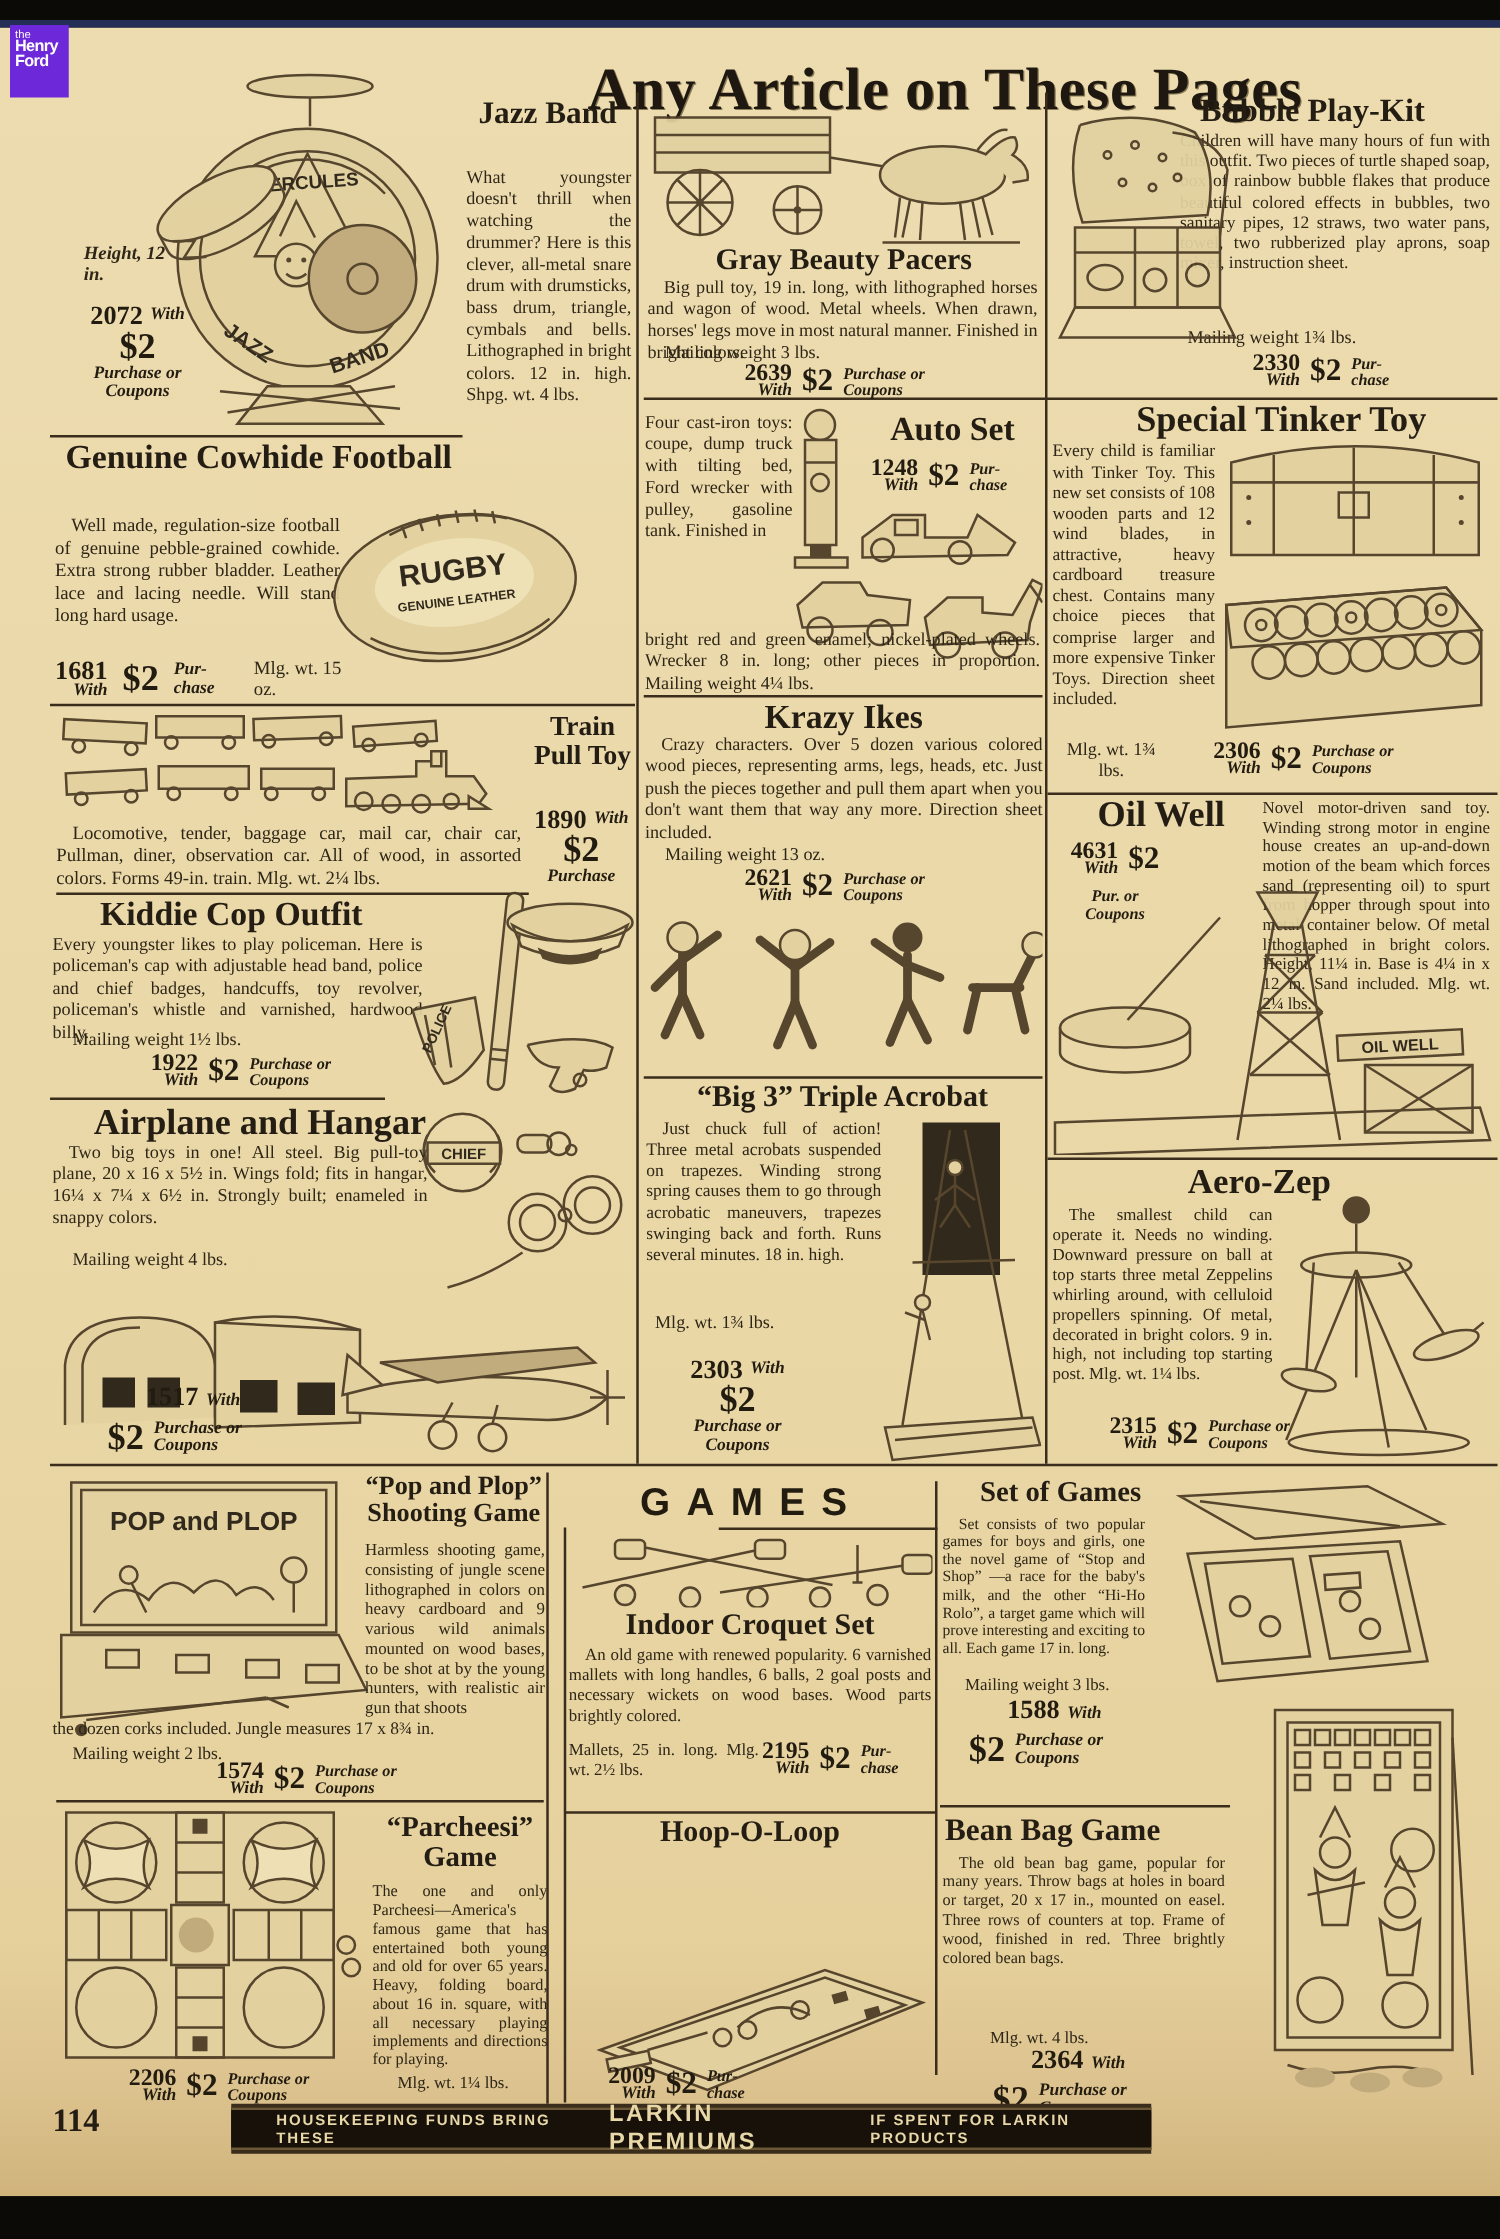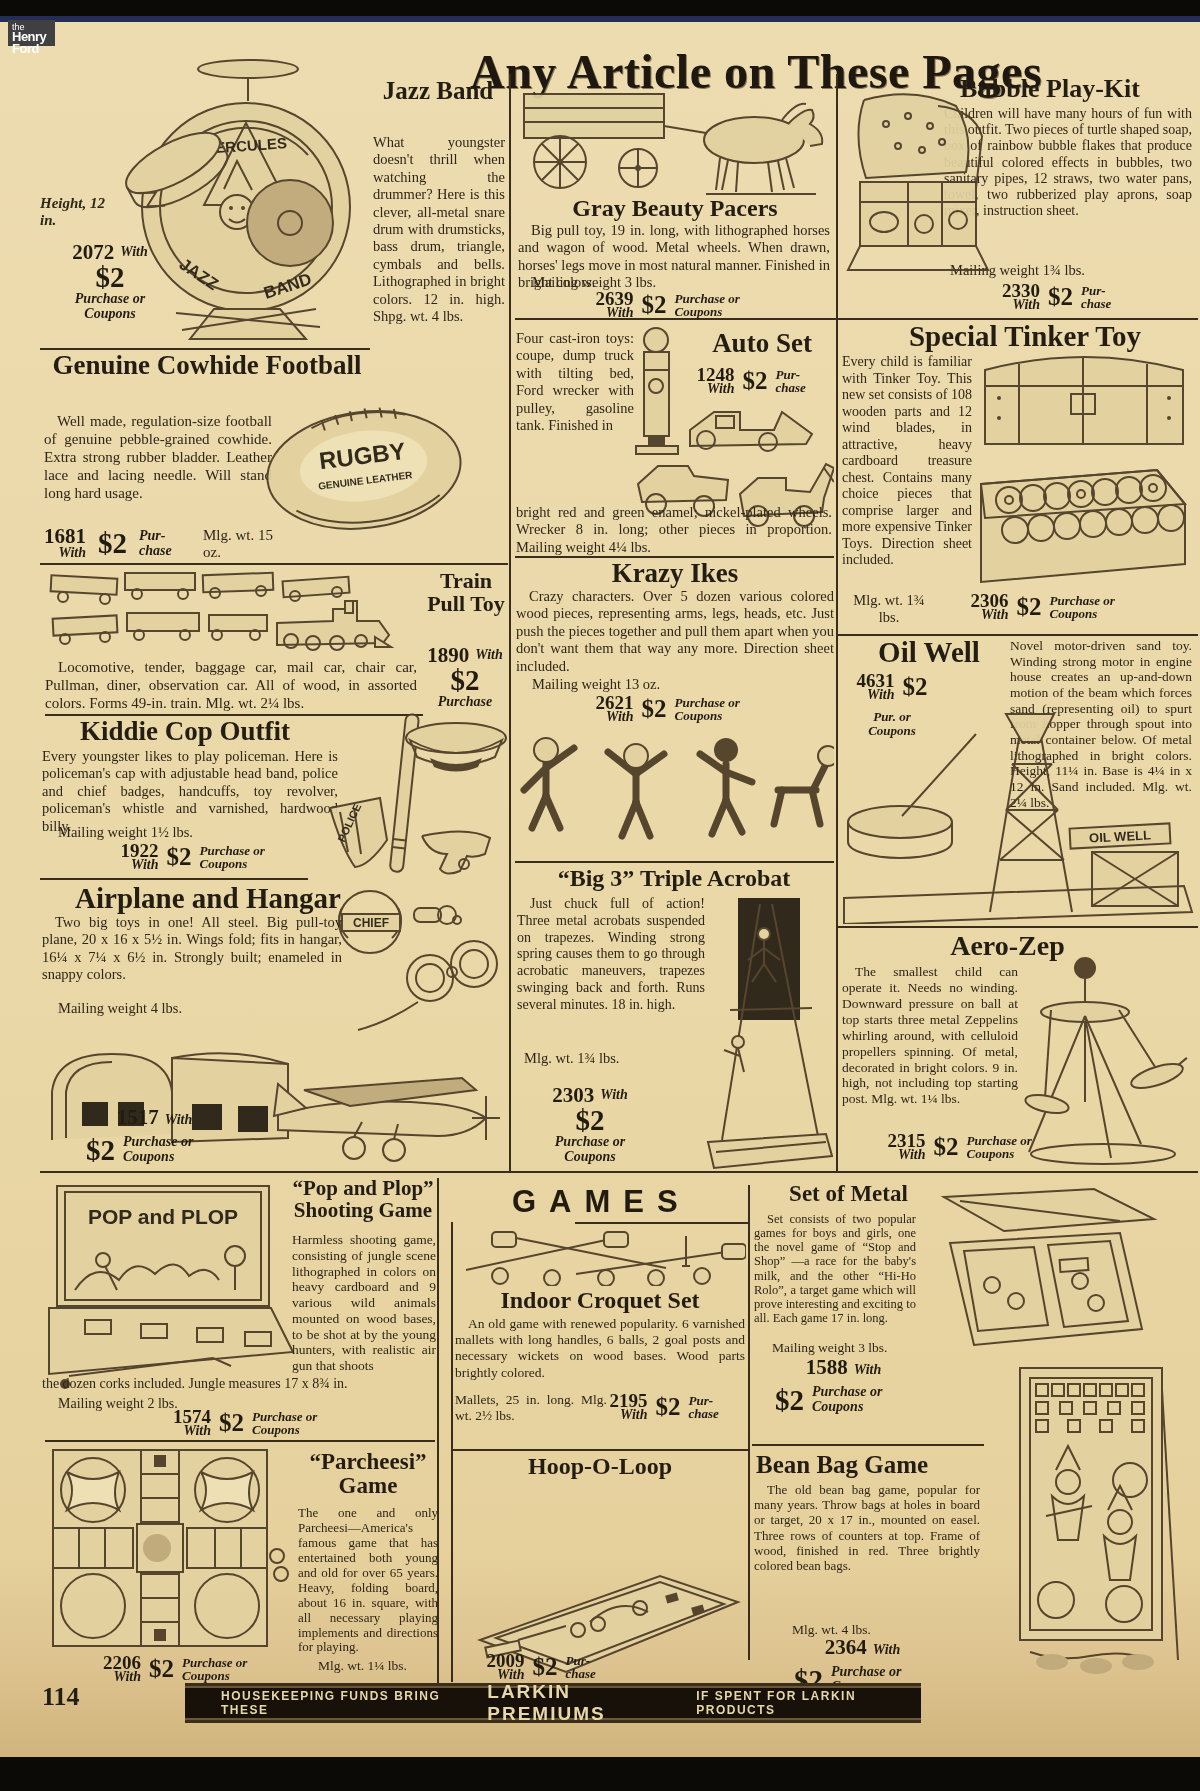--- a/index.html
+++ b/index.html
@@ -4,21 +4,21 @@
 <style>
   body{margin:0;background:#0c0a07;font-family:"Liberation Serif","DejaVu Serif",serif;}
   .stage{position:relative;width:1200px;height:1791px;overflow:hidden;background:#0c0a07;}
   .abs{position:absolute;}
   .paper{left:0;top:22px;width:1200px;height:1735px;
     background:linear-gradient(180deg,#eddcb0 0%,#e9d7a6 60%,#e6d19d 88%,#dcc28e 95%,#d0b47c 100%);}
   .topbar{left:0;top:0;width:1200px;height:16px;background:#0c0a07;}
   .navyline{left:0;top:16px;width:1200px;height:6px;background:#232d56;}
   .botbar{left:0;top:1757px;width:1200px;height:34px;background:#0c0a07;}
   .rule{background:#3a2d1c;}
-  .logo{left:8px;top:20px;width:47px;height:26px;background:#404040;color:#fff;
+  .logo{left:8px;top:20px;width:47px;height:58px;background:#6d28d9;color:#fff;
     font-family:"Liberation Sans","DejaVu Sans",sans-serif;line-height:.92;padding:3px 4px;box-sizing:border-box;}
   .logo .t1{font-size:9px;display:block;}
   .logo .t2,.logo .t3{font-size:13px;font-weight:700;display:block;letter-spacing:-.5px;}
   .hdr{font-size:48px;font-weight:700;color:#1e1810;letter-spacing:.5px;white-space:nowrap;
     text-shadow:1px 1px 0 #8a7a55;}
   .sec-title{font-weight:700;text-align:center;line-height:1.03;color:#241d13;}
   .bt{text-align:justify;color:#2e2617;line-height:1.2;}
   .ind{text-indent:13px;}
   .note{font-style:italic;color:#2e2617;}
   .mln{color:#2e2617;}
@@ -109,21 +109,21 @@
         <path d="M3 108 l0 16 a52 20 0 0 0 104 0 l0 -16" class="sk"></path>
         <path d="M10 118 l16 8 -14 8 16 8" class="sk"></path>
       </g>
       <text x="60" y="212" font-size="17" class="itx" transform="rotate(34 60 212)">JAZZ</text>
       <text x="148" y="244" font-size="17" class="itx" transform="rotate(-18 148 244)">BAND</text>
       <path d="M96 254 L162 254 L188 284 L72 284 Z" class="sk2"></path>
       <line x1="58" y1="258" x2="202" y2="272" class="sk"></line>
       <line x1="64" y1="275" x2="198" y2="254" class="sk"></line>
     </svg>
   </div>
-  <div class="abs note" style="left:40px;top:195px;width:78px;font-size:15px;font-weight:700;">Height, 12 in.</div>
+  <div class="abs note" style="left:67px;top:195px;width:78px;font-size:15px;font-weight:700;">Height, 12 in.</div>
   <div class="abs price pr-stack" style="left:40px;top:243px;width:140px;">
     <span class="pc">
       <span class="n">2072</span>
       <span class="w">With</span>
     </span>
     <span class="amt">$2</span>
     <span class="trm" style="max-width:80px;">Purchase or Coupons</span>
   </div>
   <div class="abs sec-title" style="left:371px;top:78px;width:134px;font-size:25px;">Jazz Band</div>
   <div class="abs bt" style="left:373px;top:134px;width:132px;font-size:14.5px;">What youngster doesn't thrill when watching the drummer? Here is this clever, all-metal snare drum with drumsticks, bass drum, triangle, cymbals and bells. Lithographed in bright colors. 12 in. high. Shpg. wt. 4 lbs.</div>
@@ -698,21 +698,21 @@
   </div>
   <div class="abs price pr-sm" style="left:452px;top:1652px;width:200px;">
     <span class="pc">
       <span class="n">2009</span>
       <span class="w">With</span>
     </span>
     <span class="amt">$2</span>
     <span class="trm" style="max-width:52px;">Pur- chase</span>
   </div>
 
-  <div class="abs sec-title" style="left:756px;top:1182px;width:185px;font-size:23px;">Set of Metal</div>
+  <div class="abs sec-title" style="left:756px;top:1182px;width:185px;font-size:23px;">Set of Games</div>
   <div class="abs bt ind" style="left:754px;top:1212px;width:162px;font-size:12.5px;line-height:1.13;">Set consists of two popular games for boys and girls, one the novel game of “Stop and Shop” —a race for the baby's milk, and the other “Hi-Ho Rolo”, a target game which will prove interesting and exciting to all. Each game 17 in. long.</div>
   <div class="abs mln" style="left:772px;top:1340px;font-size:13.5px;">Mailing weight 3 lbs.</div>
   <div class="abs price pr-mix" style="left:756px;top:1358px;width:175px;">
     <span class="pc">
       <span class="n">1588</span>
       <span class="w">With</span>
     </span>
     <span class="amt">$2</span>
     <span class="trm">Purchase or Coupons</span>
   </div>

